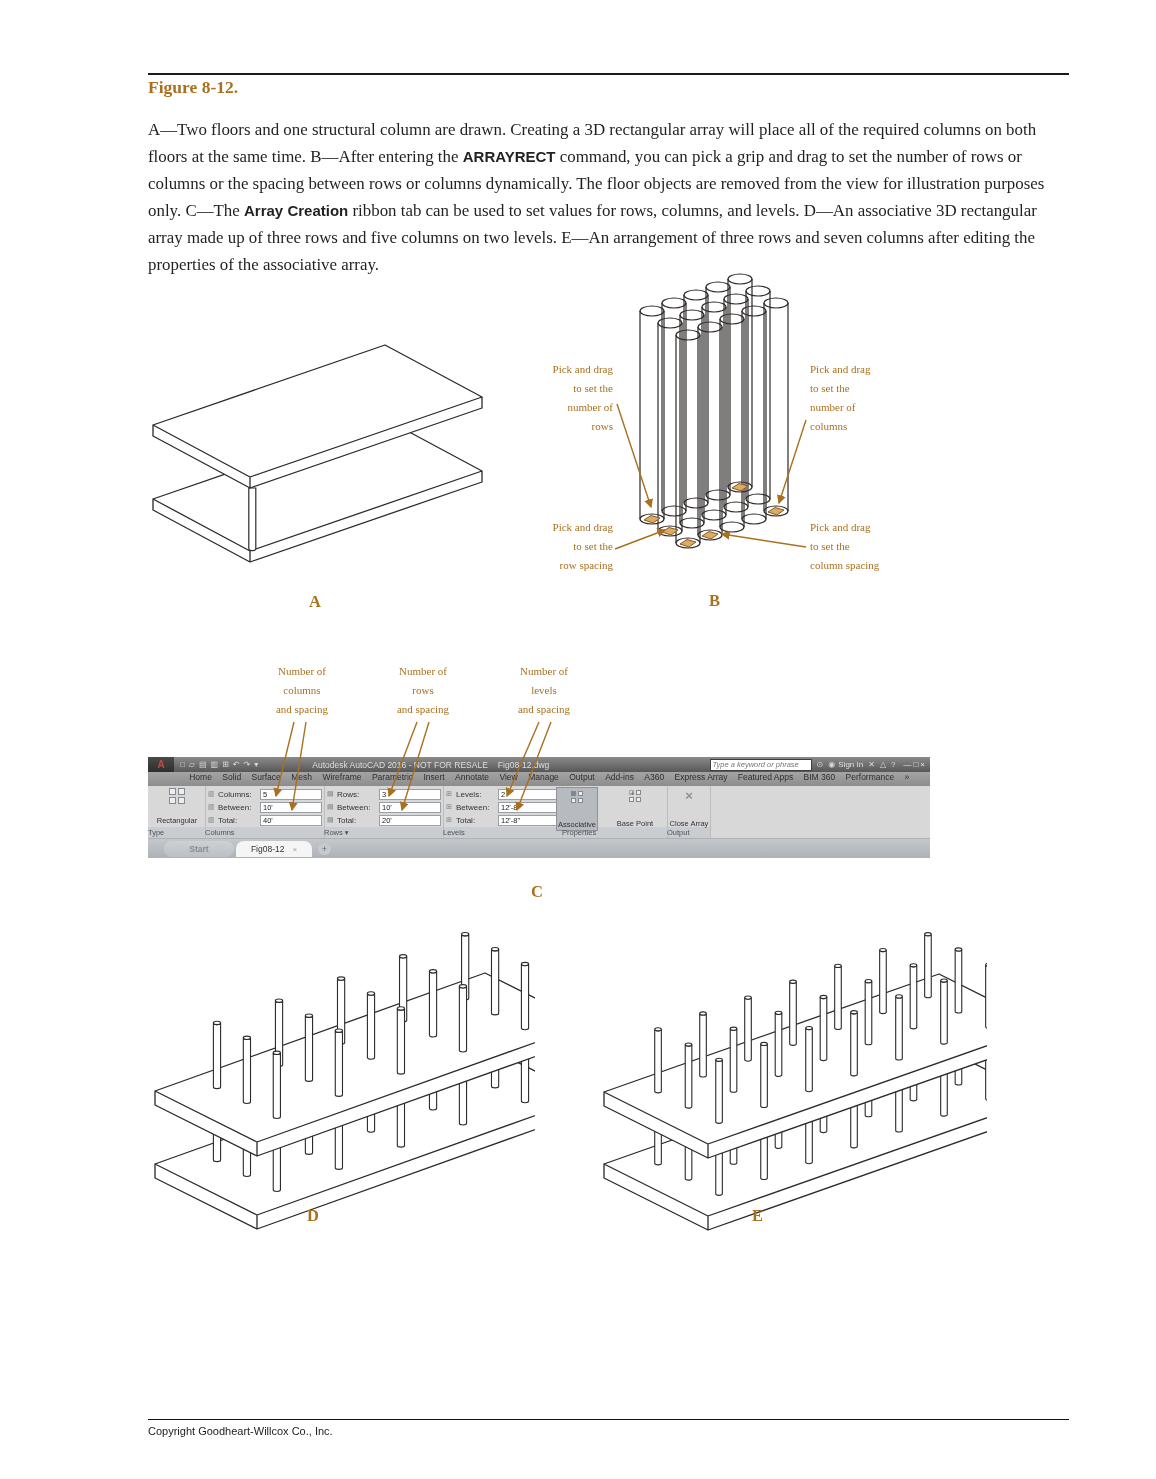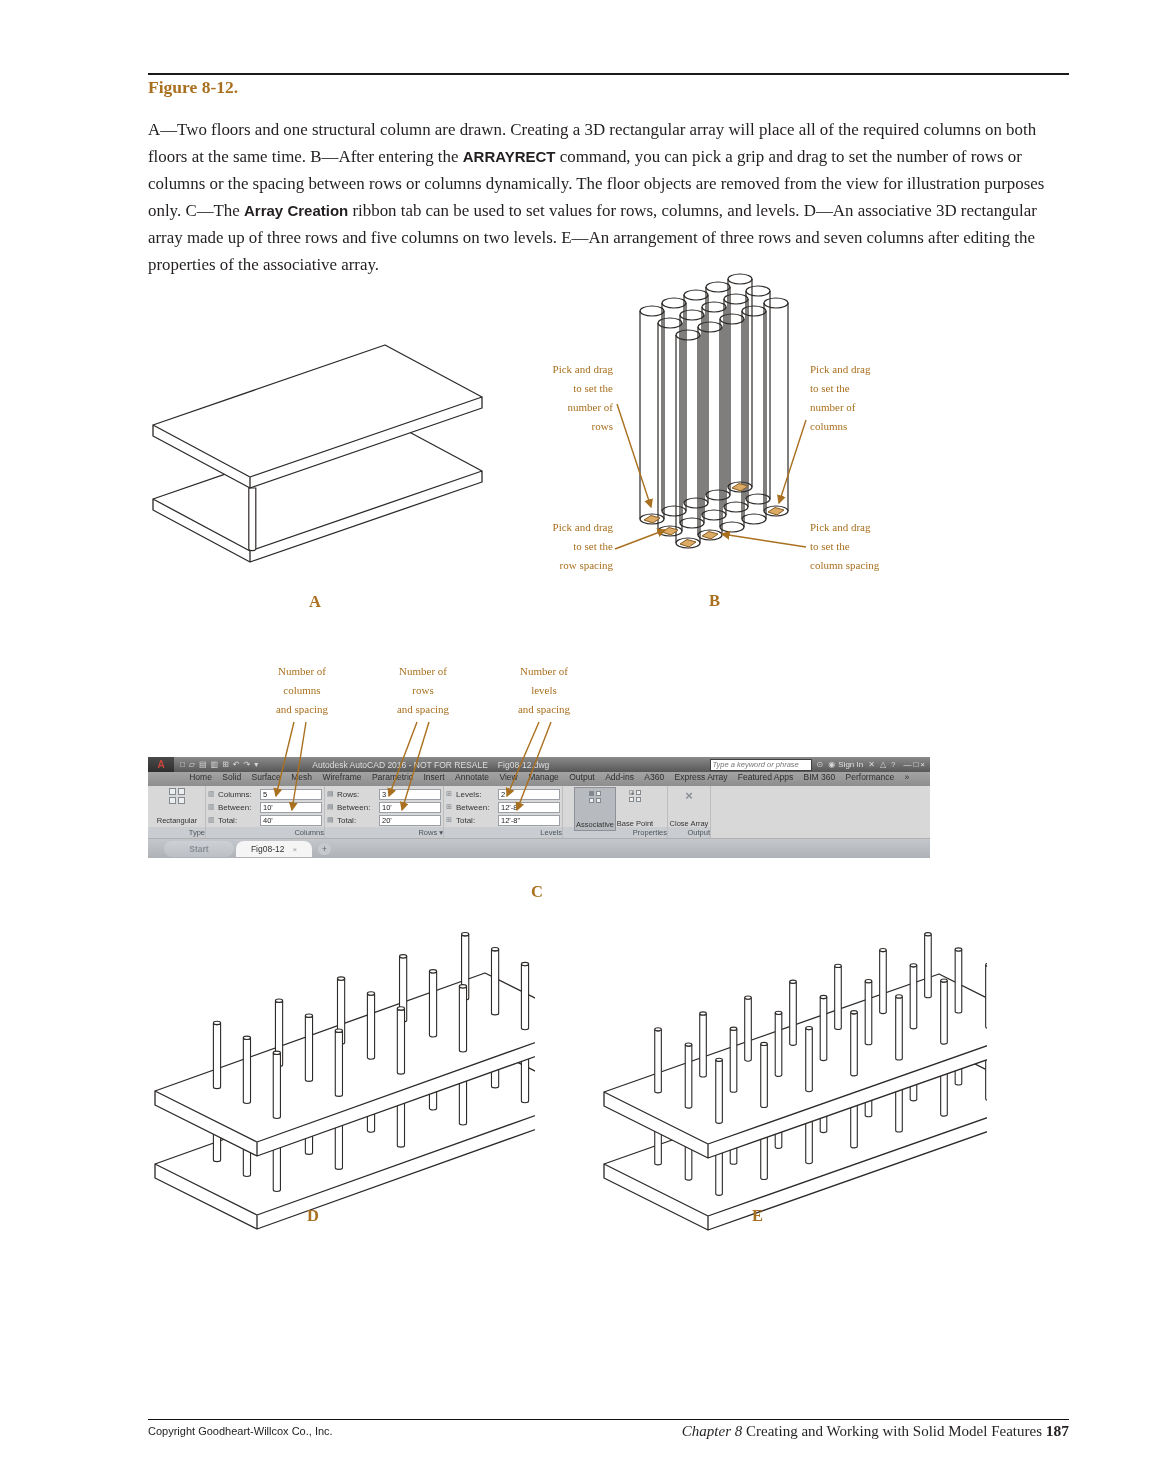--- a/index.html
+++ b/index.html
@@ -28,21 +28,21 @@
              border:1px solid #3f3f3f;background:#fff;color:#555;padding:0 2px;}
   .tb-ico{display:inline-block;margin-left:5px;font-size:8px;color:#d8d8d8;}
   .signin{margin-left:3px;font-size:8px;color:#e0e0e0;}
   .winbtns{margin-left:8px;margin-right:3px;letter-spacing:2px;font-size:8px;color:#e8e8e8;}
   .rb-tabs{height:14px;background:linear-gradient(#a4a4a4,#8d8d8d);display:flex;
            padding-left:36px;font-size:8.5px;color:#2e2e2e;white-space:nowrap;}
   .rb-tab{padding:0 5.2px;}
   .rb-body{position:relative;height:52px;background:#d8d8d8;border-bottom:1px solid #b0b0b0;}
   .plabel-strip{position:absolute;left:0;top:41px;width:562px;height:11px;background:#c9cdd1;}
   .psep{position:absolute;top:0;height:52px;width:1px;background:#bdbdbd;}
-  .plabel{position:absolute;top:41px;height:11px;font-size:7.5px;color:#4c545c;text-align:right;line-height:11px;}
+  .plabel{position:absolute;top:41px;height:11px;font-size:7.5px;color:#4c545c;text-align:left;line-height:11px;}
   .frow{position:absolute;height:12px;display:flex;align-items:center;font-size:8px;color:#333;}
   .ficon{font-size:7px;color:#7a8088;width:10px;}
   .flab{width:42px;}
   .rfield{height:9px;width:56px;font-size:7.5px;border:1px solid #9aa0a6;background:#fff;
           color:#222;padding:0 2px;font-family:"Liberation Sans",sans-serif;}
   .grid-icon{display:grid;grid-template-columns:7px 7px;grid-template-rows:7px 7px;gap:2px;}
   .grid-icon div{border:1.4px solid #848a90;background:#eceef0;}
   .grid-icon.small{grid-template-columns:5px 5px;grid-template-rows:5px 5px;gap:1.5px;}
   .bigbtn{position:absolute;top:1px;height:38px;display:flex;flex-direction:column;align-items:center;
           justify-content:space-between;font-size:7.5px;color:#333;padding:3px 0 1px 0;text-align:center;line-height:8px;}
@@ -278,21 +278,21 @@
           <span class="flab">Between:</span>
           <input class="rfield" value="12'-8&quot;" style="">
         </div>
       <div class="frow" style="left:298px;top:28px">
           <span class="ficon">⊞</span>
           <span class="flab">Total:</span>
           <input class="rfield" value="12'-8&quot;" style="">
         </div>
       <div class="plabel" style="left:295px;width:119px">Levels</div>
 
-      <div class="bigbtn pressed" style="left:426px;width:40px">
+      <div class="bigbtn pressed" style="left:408px;width:40px">
         <div class="grid-icon small">
             <div style="background:#7d858d"></div>
             <div></div>
             <div></div>
             <div></div>
           </div>
         <span>Associative</span>
       </div>
       <div class="bigbtn" style="left:462px;width:50px">
         <div class="grid-icon small">
@@ -458,18 +458,13 @@
       <line x1="294" y1="722" x2="276" y2="796" stroke="#a9701f" stroke-width="1.4" marker-end="url(#ah)"></line>
       <line x1="306" y1="722" x2="292" y2="810" stroke="#a9701f" stroke-width="1.4" marker-end="url(#ah)"></line>
       <line x1="417" y1="722" x2="389" y2="796" stroke="#a9701f" stroke-width="1.4" marker-end="url(#ah)"></line>
       <line x1="429" y1="722" x2="402" y2="810" stroke="#a9701f" stroke-width="1.4" marker-end="url(#ah)"></line>
       <line x1="539" y1="722" x2="507" y2="796" stroke="#a9701f" stroke-width="1.4" marker-end="url(#ah)"></line>
       <line x1="551" y1="722" x2="517" y2="810" stroke="#a9701f" stroke-width="1.4" marker-end="url(#ah)"></line>
     </svg>
 
   <div class="footer-rule"></div>
   <div class="footer-left">Copyright Goodheart-Willcox Co., Inc.</div>
-  <div class="footer-right">
-    <span class="it">Chapter 8</span>
-    <span>Creating and Working with Solid Model Features</span>
-    <span class="pg">187</span>
-  </div>
 </div>
 
 </body></html>

